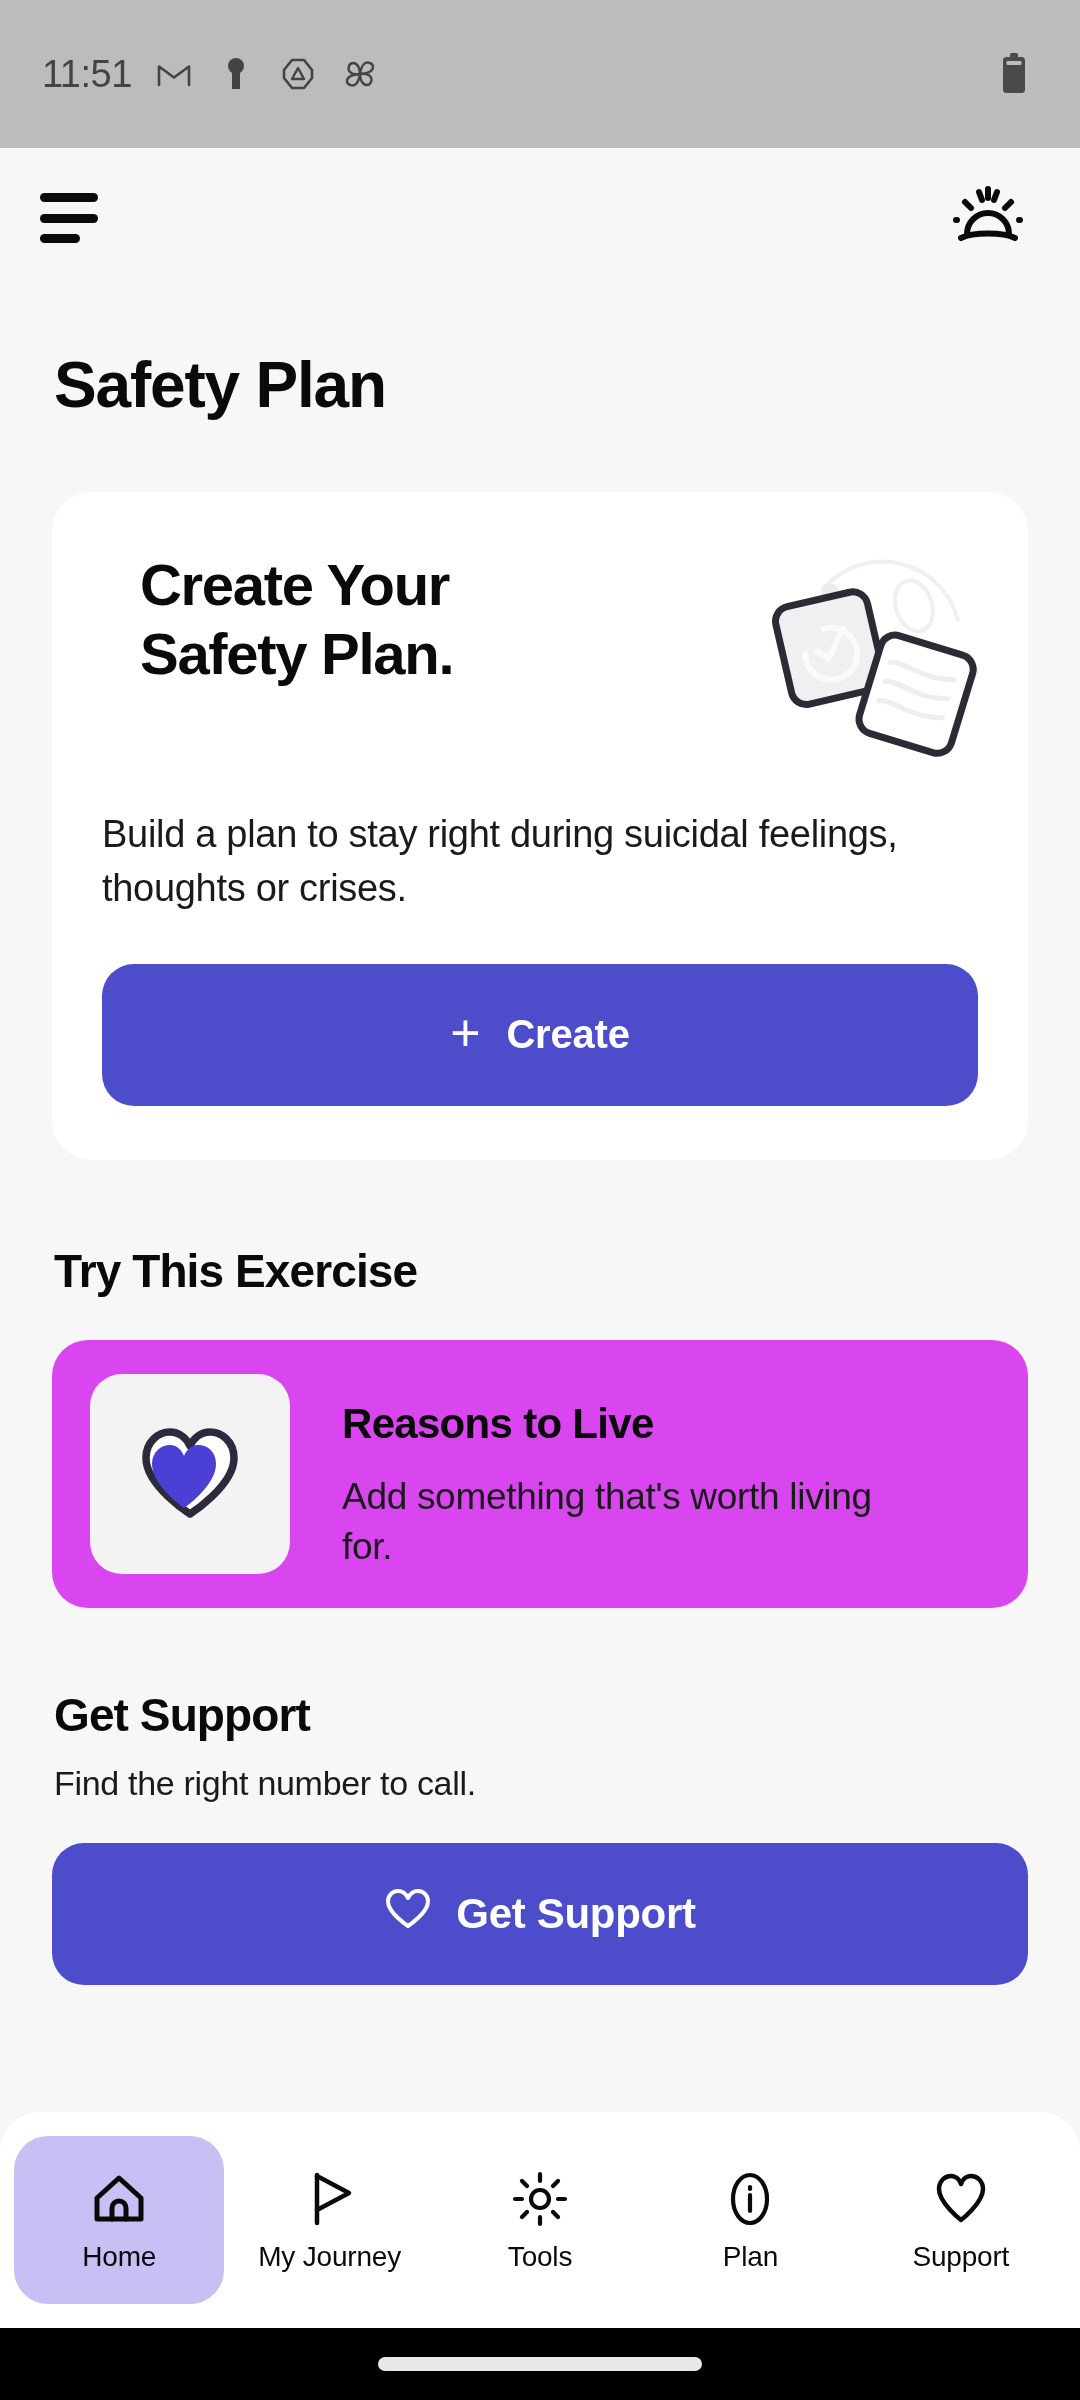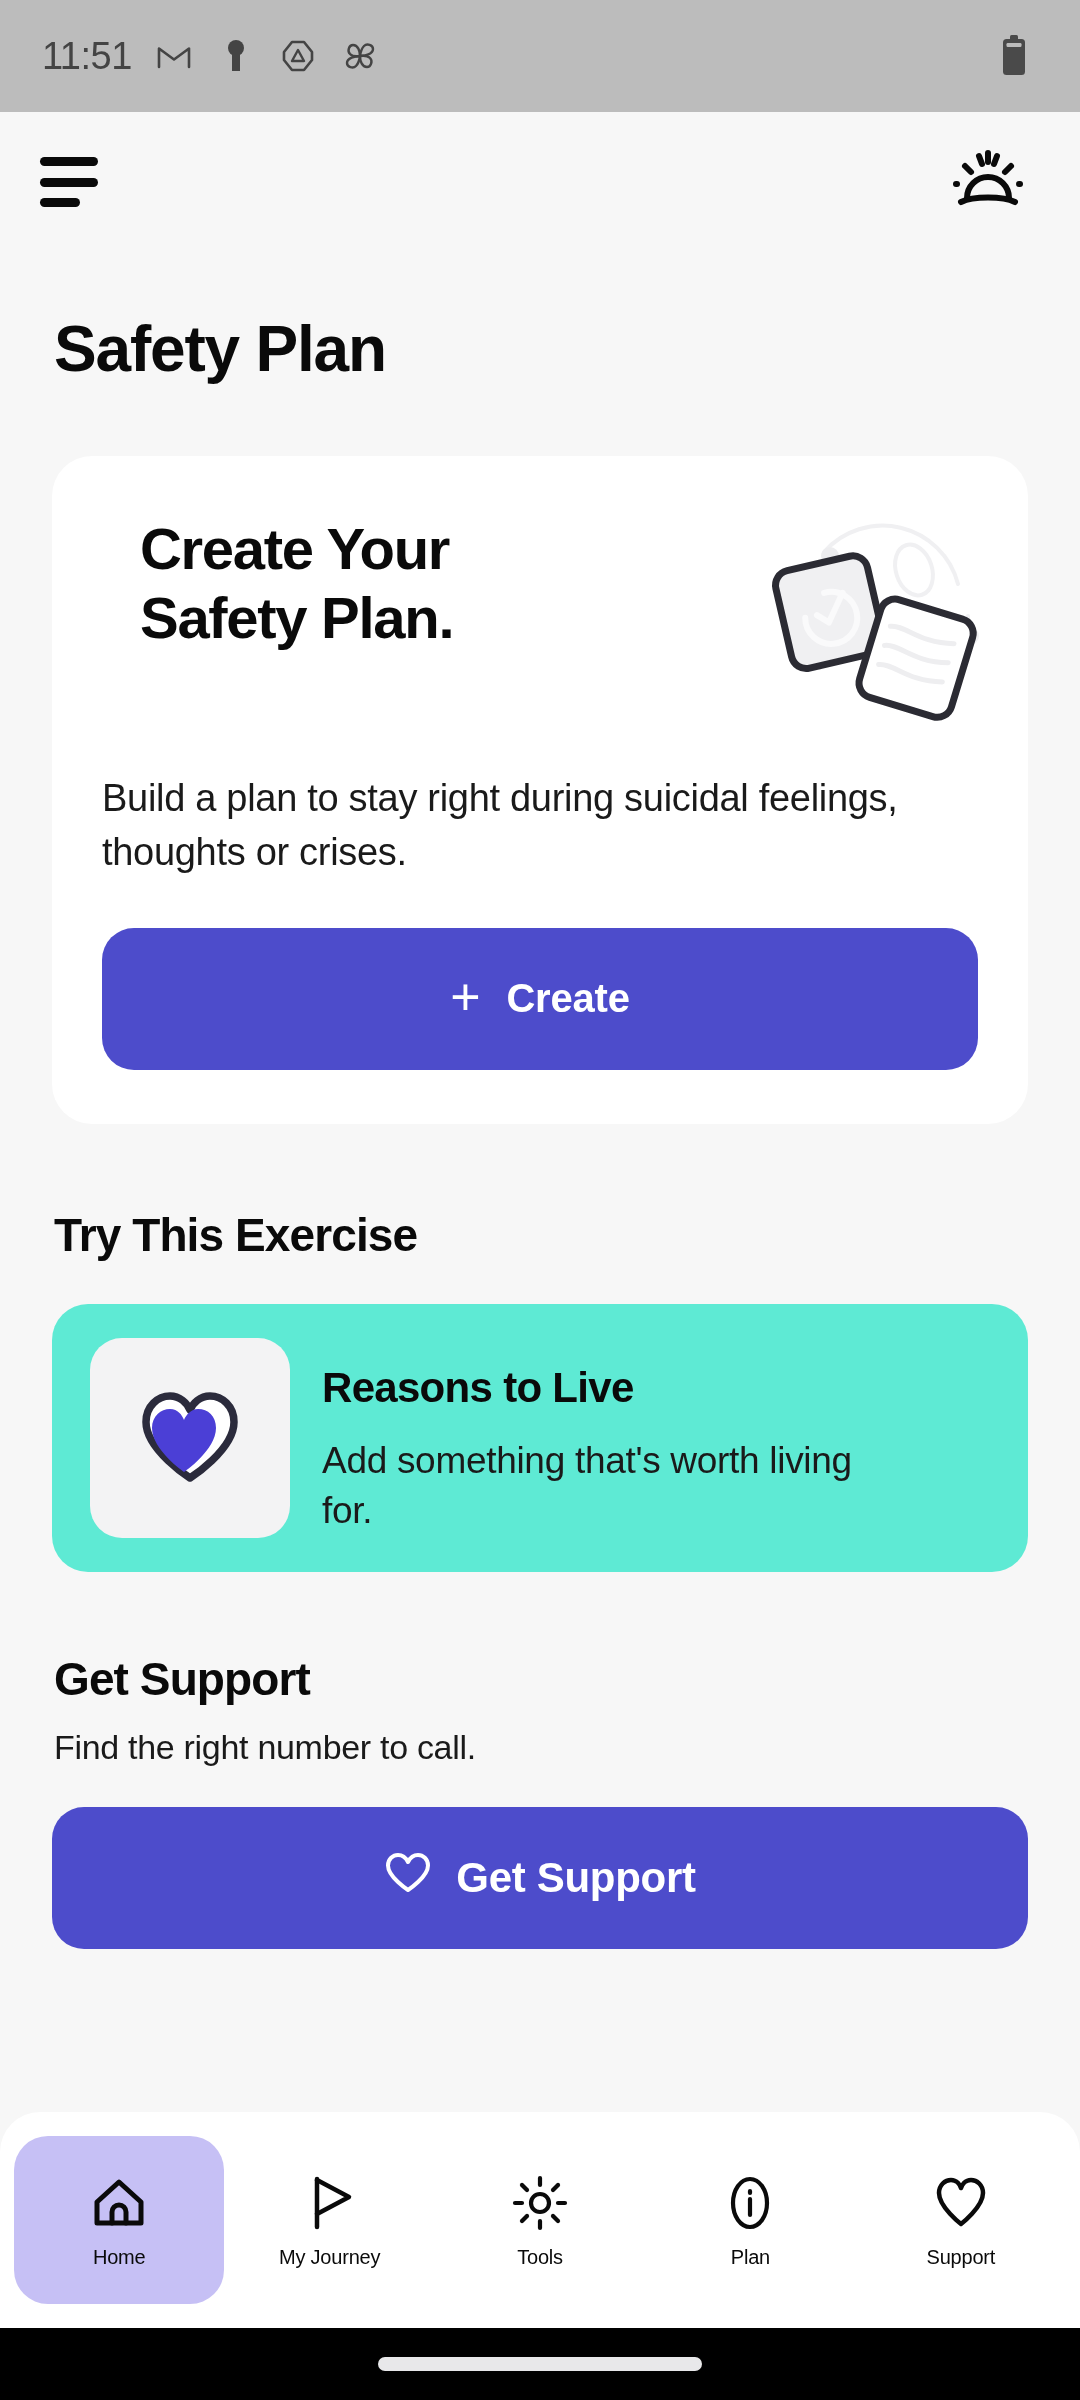--- a/index.html
+++ b/index.html
@@ -21,21 +21,21 @@
     position: relative;
     width: 1080px;
     height: 2400px;
     background: #F7F7F7;
     display: flex;
     flex-direction: column;
   }
 
   
   .statusbar {
-    height: 112px;
+    height: 148px;
     background: #BCBCBC;
     display: flex;
     align-items: center;
     padding: 0 46px 0 42px;
     flex: 0 0 auto;
   }
   .status-left {
     display: flex;
     align-items: center;
     gap: 22px;
@@ -192,26 +192,26 @@
     color: #1A1A1A;
     letter-spacing: -0.3px;
     margin: 22px 0 0 2px;
   }
 
   .spacer-lg { height: 84px; }
   .spacer-md { height: 80px; }
 
   
   .exercise-card {
-    background: #5eead4;
+    background: #d946ef;
     border-radius: 36px;
     padding: 34px 38px;
     display: flex;
     align-items: flex-start;
-    gap: 32px;
+    gap: 52px;
     margin-top: 42px;
     cursor: pointer;
   }
   .exercise-icon-box {
     width: 200px;
     height: 200px;
     flex: 0 0 auto;
     border-radius: 32px;
     background: #F3F3F4;
     display: flex;
@@ -279,21 +279,21 @@
   .nav-item.active { background: #C6C0F5; }
   .nav-icon {
     width: 60px;
     height: 60px;
     display: flex;
     align-items: center;
     justify-content: center;
     color: #0A0A0A;
   }
   .nav-label {
-    font-size: 20px;
+    font-size: 28px;
     color: #0A0A0A;
     letter-spacing: -0.2px;
     line-height: 1;
   }
 
   
   .gesture-area {
     flex: 0 0 auto;
     height: 72px;
     background: #000000;

